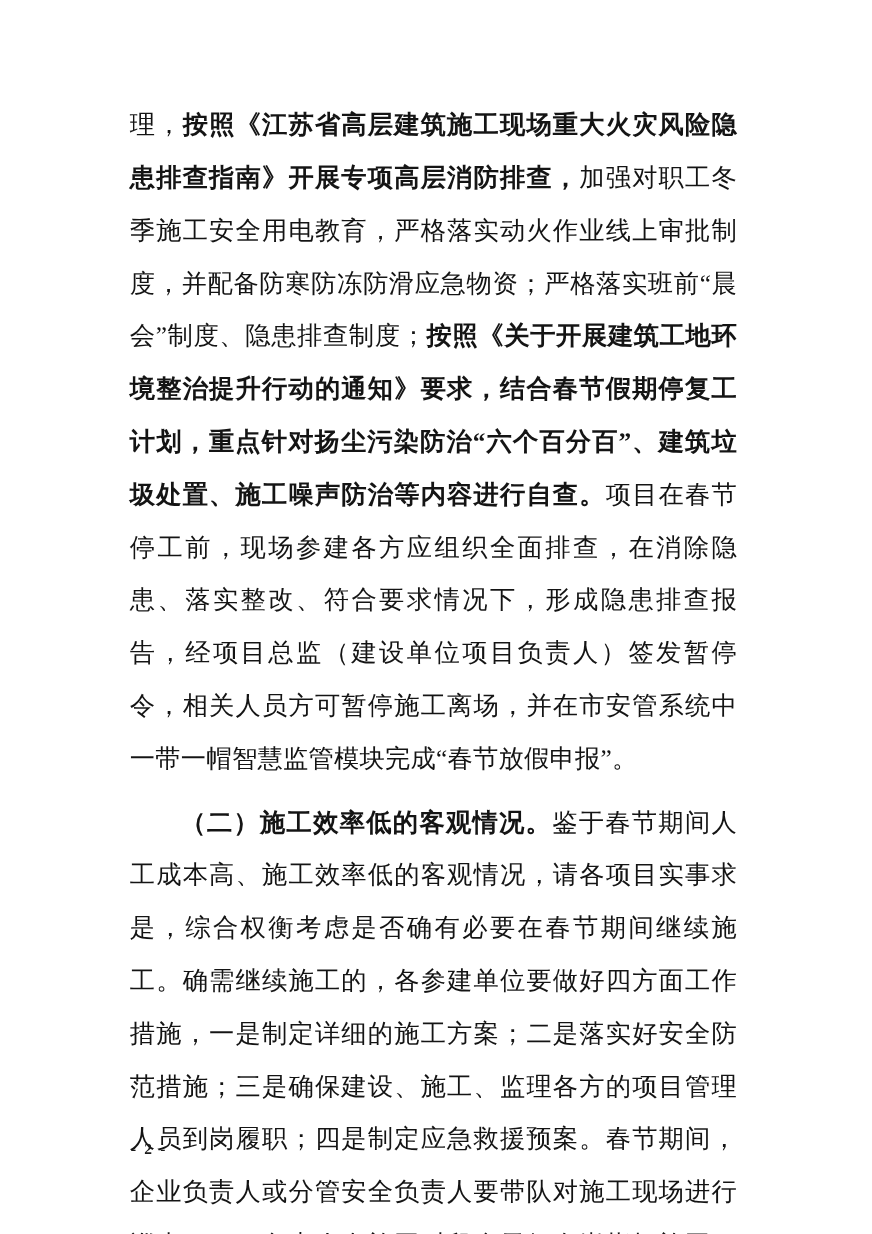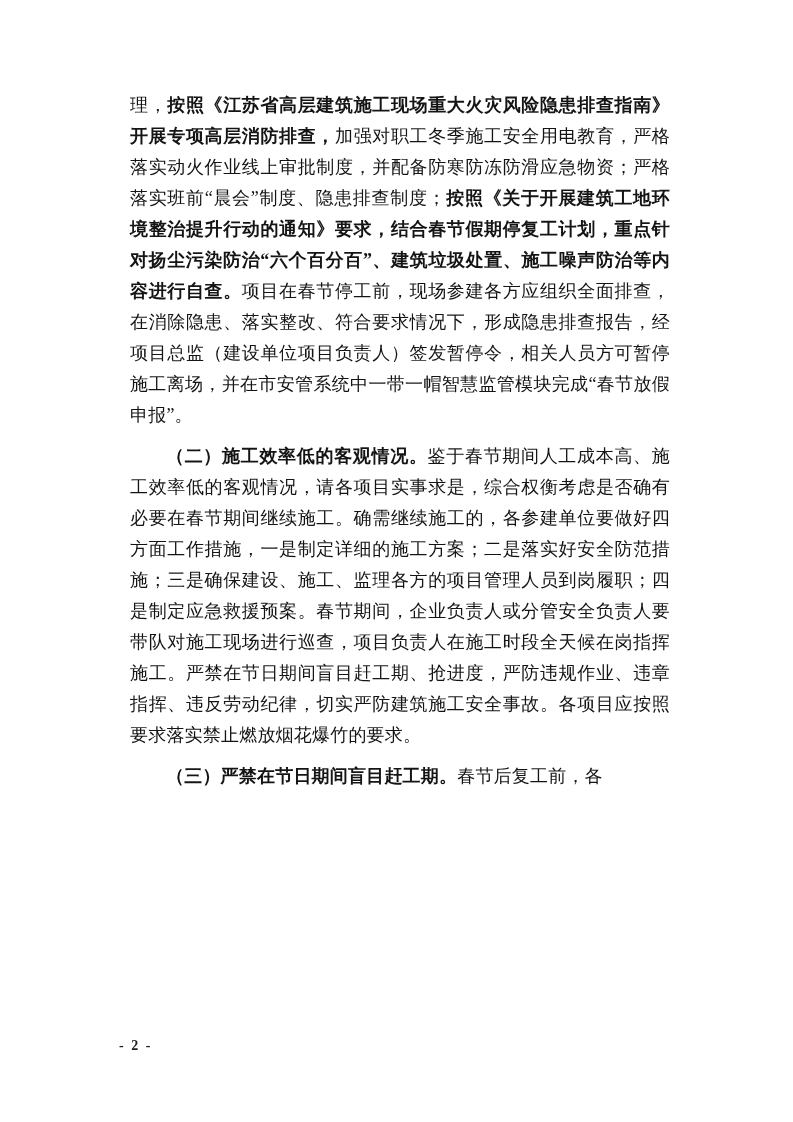--- a/index.html
+++ b/index.html
@@ -16,23 +16,23 @@
     font-family: "Liberation Serif", "DejaVu Serif", serif;
     color: #141414;
   }
   .doc-body {
     position: absolute;
     left: 118px;
     top: 90px;
     width: 552px;
   }
   .para {
-    margin: 0 0 10px 12px;
-    font-size: 18px;
-    line-height: 31px;
+    margin: 0 0 10px 0;
+    font-size: 23px;
+    line-height: 48px;
     text-align: justify;
     letter-spacing: 0.2px;
     word-break: break-all;
   }
   .para.indent {
     text-indent: 2em;
   }
   .run {
     font-weight: normal;
   }

